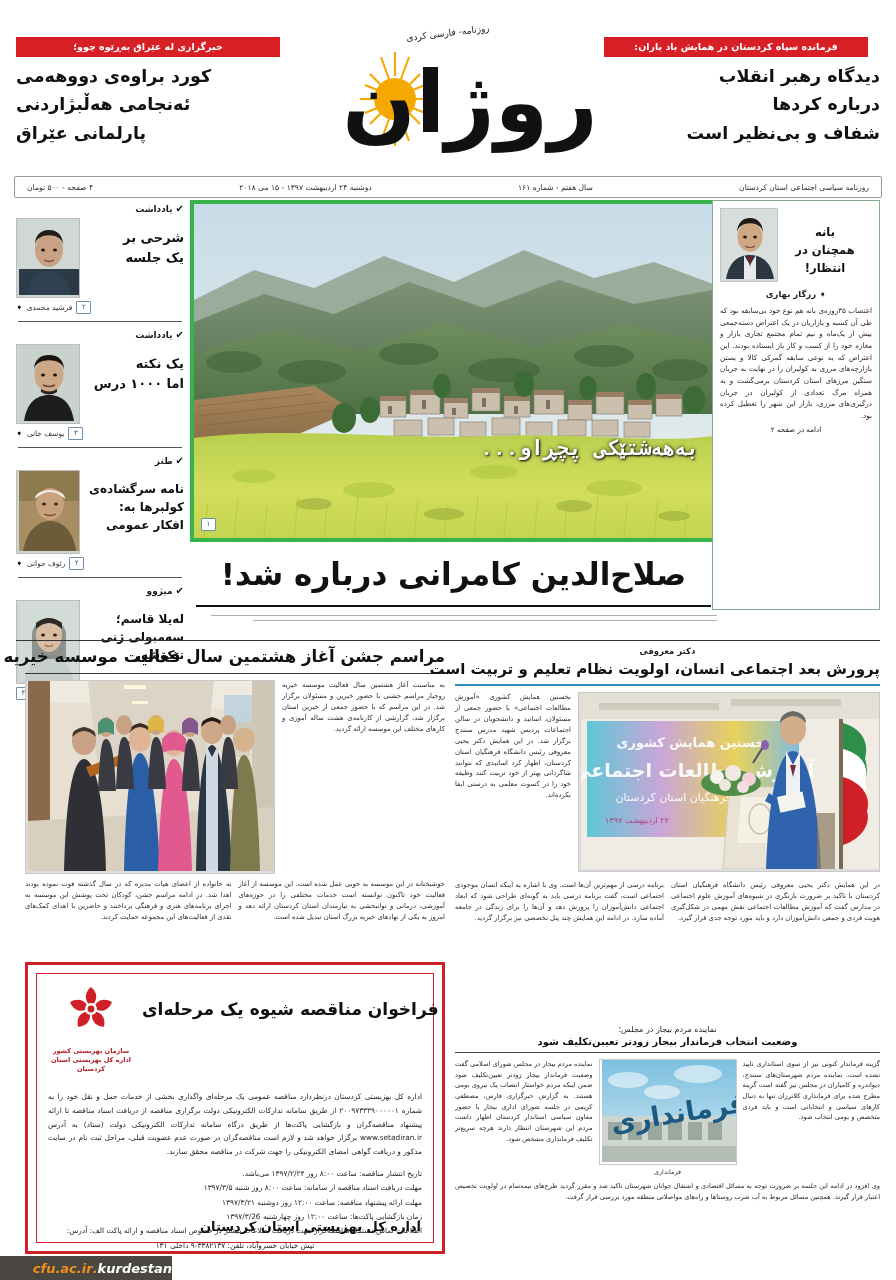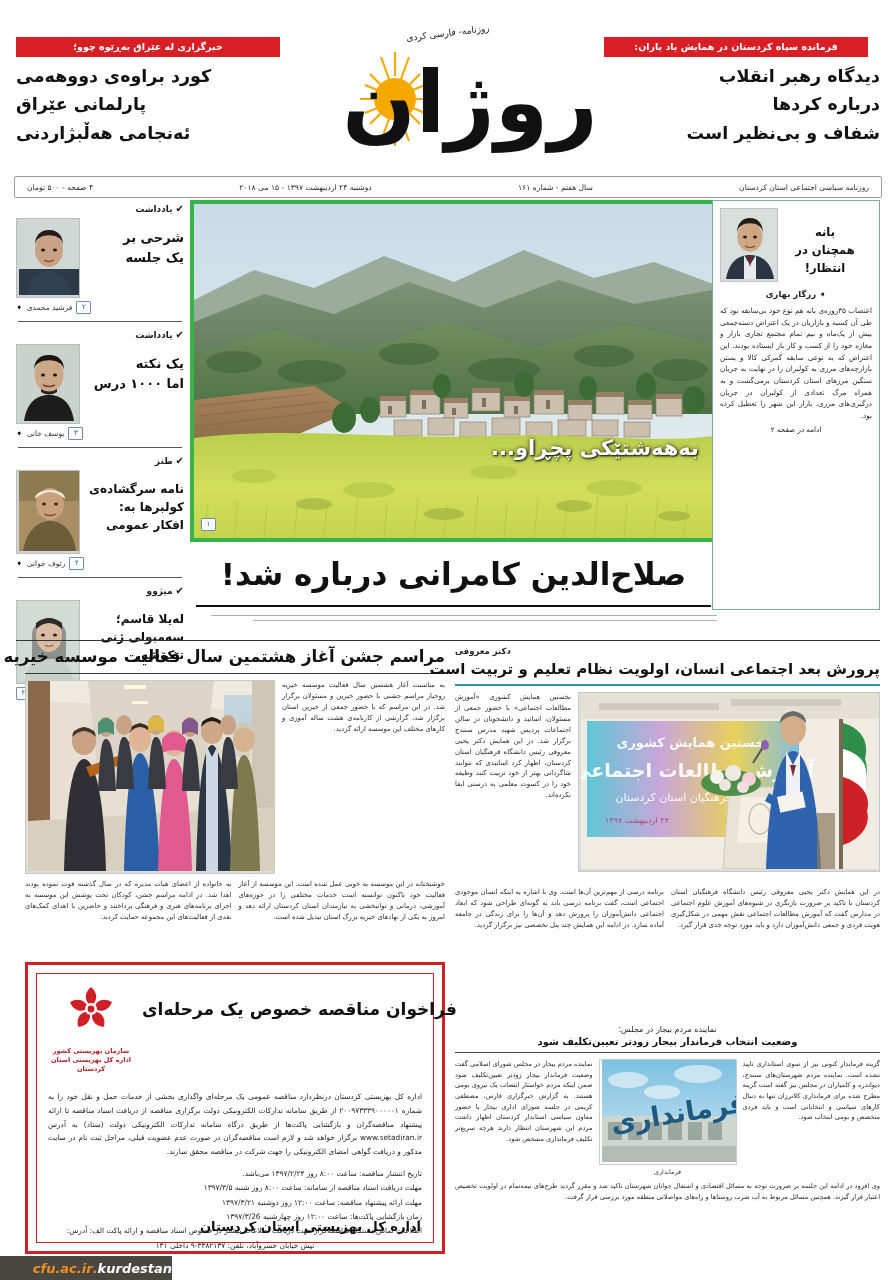--- a/index.html
+++ b/index.html
@@ -87,20 +87,21 @@
   .hero{
     position:absolute;top:200px;left:190px;width:527px;height:342px;
     border:4px solid #36b34a;box-sizing:border-box;overflow:hidden;
   }
   .hero-photo{position:absolute;inset:0;}
   .hero-caption{
     position:absolute;right:14px;top:232px;
     font-size:21px;font-weight:bold;color:#fff;
     text-shadow:0 0 4px rgba(0,0,0,.75),1px 1px 2px rgba(0,0,0,.9);
     white-space:nowrap;
+    font-family:Liberation Mono, monospace;
   }
   .hero-pg{position:absolute;left:7px;bottom:7px;}
   .hero-headline{
     position:absolute;top:556px;left:190px;width:527px;
     text-align:center;font-size:31px;font-weight:bold;color:#111;
     letter-spacing:-.4px;
   }
   .hero-rule{
     position:absolute;top:605px;left:196px;width:515px;height:2px;background:#111;
   }
@@ -133,21 +134,21 @@
     direction:rtl;
   }
   .op-more{font-size:7.2px;text-align:center;color:#222;margin-top:3px;}
 
   
   .mid-divider{position:absolute;top:640px;left:16px;width:864px;height:1px;background:#333;}
 
   .art-left{position:absolute;top:646px;left:25px;width:420px;}
   .art-right{position:absolute;top:646px;right:16px;width:425px;}
 
-  .art-kicker{font-size:8.5px;color:#222;text-align:left;margin-bottom:3px;font-weight:bold;}
+  .art-kicker{font-size:8.5px;color:#222;text-align:center;margin-bottom:3px;font-weight:bold;}
   .art-head{
     font-size:16.5px;font-weight:bold;text-align:center;color:#111;line-height:1.35;
     letter-spacing:-.3px;white-space:nowrap;
   }
   .art-head.sm{font-size:15px;}
   .art-rule{height:1px;background:#333;margin:5px 0 6px 0;}
   .art-rule.green{background:#2f8fbf;height:2px;}
 
   .art-flow{display:flex;flex-direction:row-reverse;gap:7px;}
   .col-txt{font-size:6.8px;line-height:1.6;text-align:justify;color:#2b2b2b;flex:1;}
@@ -209,22 +210,22 @@
     <div class="red-banner banner-right">فرمانده سپاه کردستان در همایش یاد یاران:</div>
     <div class="deck deck-right">
       <div>دیدگاه رهبر انقلاب</div>
       <div>درباره کردها</div>
       <div>شفاف و بی‌نظیر است</div>
     </div>
 
     <div class="red-banner banner-left">خبرگزاری لە عێراق بەڕێوە چوو؛</div>
     <div class="deck deck-left">
       <div>کورد براوەی دووهەمی</div>
+      <div>ئەنجامی هەڵبژاردنی</div>
       <div>پارلمانی عێراق</div>
-      <div>ئەنجامی هەڵبژاردنی</div>
     </div>
 
     <div class="logo-wrap">
       <div class="logo-sub">روزنامه- فارسی کردی</div>
       <div class="logo-word">
         <svg width="300" height="132" viewBox="0 0 300 132" aria-hidden="true">
           <g>
             <g stroke="#f5a800" stroke-width="2.1">
               <line x1="97" y1="16" x2="97" y2="40"></line>
               <line x1="97" y1="86" x2="97" y2="110"></line>
@@ -702,21 +703,21 @@
           <g>
             <rect x="258" y="26" width="4" height="150" fill="#7a6a52"></rect>
             <path d="M262 30 C282 36 288 50 284 66 C290 84 282 100 262 108 Z" fill="#2f8f4a"></path>
             <path d="M262 56 C284 62 288 76 284 90 C288 104 280 118 262 124 Z" fill="#ffffff"></path>
             <path d="M262 84 C282 90 290 104 286 118 C290 132 280 146 262 152 Z" fill="#cf2027"></path>
           </g>
           <rect x="236" y="120" width="18" height="56" fill="#8a7a5e" opacity=".7"></rect>
         </svg>
       </div>
     </div>
-    <div class="art-flow" style="margin-top:15px;">
+    <div class="art-flow" style="margin-top:8px;">
       <div class="col-txt">برنامه درسی از مهم‌ترین آن‌ها است. وی با اشاره به اینکه انسان موجودی اجتماعی است، گفت برنامه درسی باید به گونه‌ای طراحی شود که ابعاد اجتماعی دانش‌آموزان را پرورش دهد و آن‌ها را برای زندگی در جامعه آماده سازد. در ادامه این همایش چند پنل تخصصی نیز برگزار گردید.</div>
       <div class="col-txt">در این همایش دکتر یحیی معروفی رئیس دانشگاه فرهنگیان استان کردستان با تاکید بر ضرورت بازنگری در شیوه‌های آموزش علوم اجتماعی در مدارس گفت که آموزش مطالعات اجتماعی نقش مهمی در شکل‌گیری هویت فردی و جمعی دانش‌آموزان دارد و باید مورد توجه جدی قرار گیرد.</div>
     </div>
   </div>
 
   <div class="ad">
     <div class="ad-inner">
       <div class="ad-top">
         <div class="ad-logo">
           <svg width="82" height="58" viewBox="0 0 82 58" aria-hidden="true">
@@ -738,21 +739,21 @@
               </g>
               <circle r="6" fill="#ffffff"></circle>
               <circle r="3.4" fill="#cf2027"></circle>
             </g>
           </svg>
           <div class="ad-logo-cap">
             <div>سازمان بهزیستی کشور</div>
             <div>اداره کل بهزیستی استان کردستان</div>
           </div>
         </div>
-        <div class="ad-title">فراخوان مناقصه خصوص یک مرحله‌ای</div>
+        <div class="ad-title">فراخوان مناقصه شیوه یک مرحله‌ای</div>
       </div>
       <div class="ad-body">اداره کل بهزیستی کردستان درنظردارد مناقصه عمومی یک مرحله‌ای واگذاری بخشی از خدمات حمل و نقل خود را به شماره ۲۰۰۹۷۳۳۳۹۰۰۰۰۰۱ از طریق سامانه تدارکات الکترونیکی دولت برگزاری مناقصه از دریافت اسناد مناقصه تا ارائه پیشنهاد مناقصه‌گران و بازگشایی پاکت‌ها از طریق درگاه سامانه تدارکات الکترونیکی دولت (ستاد) به آدرس www.setadiran.ir برگزار خواهد شد و لازم است مناقصه‌گران در صورت عدم عضویت قبلی، مراحل ثبت نام در سایت مذکور و دریافت گواهی امضای الکترونیکی را جهت شرکت در مناقصه محقق سازند.</div>
       <div class="ad-body" style="margin-top:8px;line-height:1.95;">
         <div>تاریخ انتشار مناقصه: ساعت ۸:۰۰ روز ۱۳۹۷/۲/۲۴ می‌باشد.</div>
         <div>مهلت دریافت اسناد مناقصه از سامانه: ساعت ۸:۰۰ روز شنبه ۱۳۹۷/۳/۵</div>
         <div>مهلت ارائه پیشنهاد مناقصه: ساعت ۱۲:۰۰ روز دوشنبه ۱۳۹۷/۳/۲۱</div>
         <div>زمان بازگشایی پاکت‌ها: ساعت ۱۲:۰۰ روز چهارشنبه ۱۳۹۷/۳/26</div>
         <div>اطلاعات تماس دستگاه مناقصه‌گزار جهت دریافت اطلاعات بیشتر در خصوص اسناد مناقصه و ارائه پاکت الف: آدرس:</div>
         <div style="text-align:center;">تپش خیابان خسروآباد، تلفن: ۳۳۸۲۱۳۷-۹ داخلی ۱۳۱</div>
       </div>

